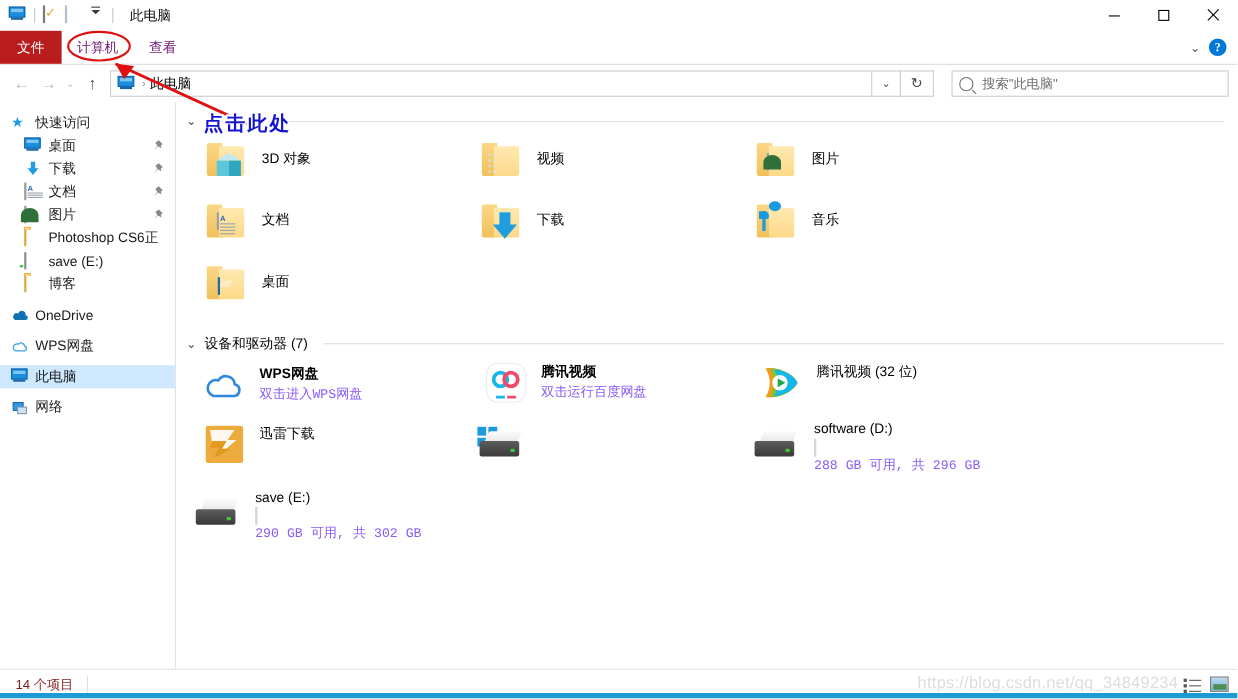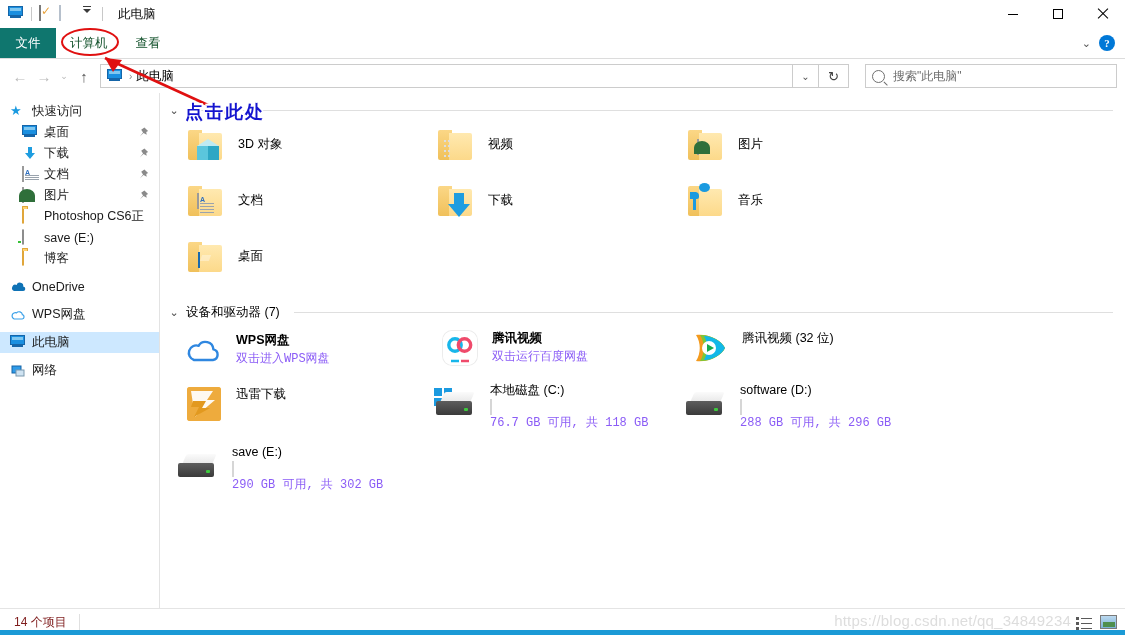--- a/index.html
+++ b/index.html
@@ -33,22 +33,22 @@
   .wbtn{width:45px;height:28px;display:flex;align-items:center;justify-content:center;cursor:default;}
   .gl-min{width:10px;height:1px;background:#000;}
   .gl-max{width:10px;height:10px;border:1px solid #000;box-sizing:border-box;}
   .gl-cl{width:12px;height:12px;position:relative;}
   .gl-cl:before,.gl-cl:after{content:"";position:absolute;left:-1px;top:5px;width:14px;height:1px;background:#000;}
   .gl-cl:before{transform:rotate(45deg);}
   .gl-cl:after{transform:rotate(-45deg);}
 
   
   .ribbon{height:30px;display:flex;align-items:stretch;position:relative;flex:0 0 auto;border-bottom:1px solid #dcdcdc;}
-  .tab{display:flex;align-items:center;justify-content:center;padding:0 14px;font-size:12.5px;color:#14532d;cursor:default;height:100%;box-sizing:border-box;}
-  .tab.file{background:#0f766e;color:#fff;min-width:56px;}
+  .tab{display:flex;align-items:center;justify-content:center;padding:0 14px;font-size:12.5px;color:#701a75;cursor:default;height:100%;box-sizing:border-box;}
+  .tab.file{background:#b91c1c;color:#fff;min-width:56px;}
   .ribbon-right{position:absolute;right:4px;top:0;height:30px;display:flex;align-items:center;gap:8px;padding-right:6px;}
   .chev-sm{color:#555;font-size:11px;}
   .help{width:16px;height:16px;border-radius:50%;background:#0078d7;color:#fff;font-size:11px;font-weight:bold;display:flex;align-items:center;justify-content:center;font-family:"Liberation Serif",serif;}
 
   
   .addrrow{height:34px;display:flex;align-items:center;padding:0 8px;gap:0;flex:0 0 auto;position:relative;}
   .navbtn{width:24px;height:24px;display:flex;align-items:center;justify-content:center;color:#b9b9b9;font-size:15px;cursor:default;}
   .navbtn.active{color:#5a5a5a;}
   .navbtn.small{width:16px;font-size:9px;}
   .addrbox{flex:1;height:24px;border:1px solid #ccc;background:#fff;display:flex;align-items:center;padding:0 4px;box-sizing:border-box;margin-left:4px;}
@@ -520,25 +520,20 @@
                   <div></div>
                   <div></div>
                   <div></div>
                   <div></div>
                 </span>
               <span class="top"></span>
                 <span class="face"></span>
                 <span class="led"></span>
             </span>
           </span>
-          <span class="dtile-body">
-            <span class="dname" style="display:block">本地磁盘 (C:)</span>
-            <span class="bar-outer"><span class="bar-inner" style="width:35%"></span></span>
-            <span class="dsub" style="display:block">76.7 GB 可用, 共 118 GB</span>
-          </span>
         </div>
 
         <div class="dtile" style="position:absolute;left:522px;top:50px">
           <span class="dtile-ico" style="width:48px">
             <span class="hdd" style="margin-top:8px">
                 <span class="top"></span>
                 <span class="face"></span>
                 <span class="led"></span>
               </span>
           </span>

